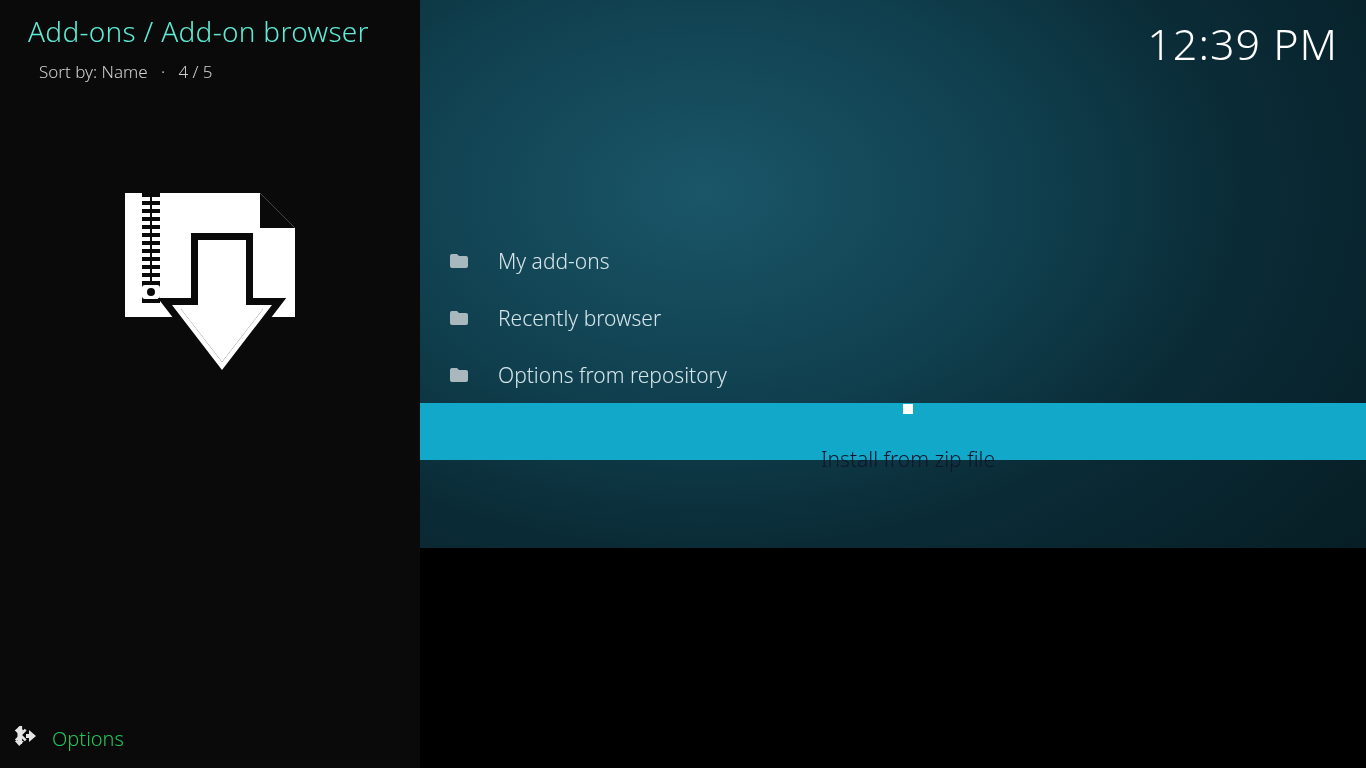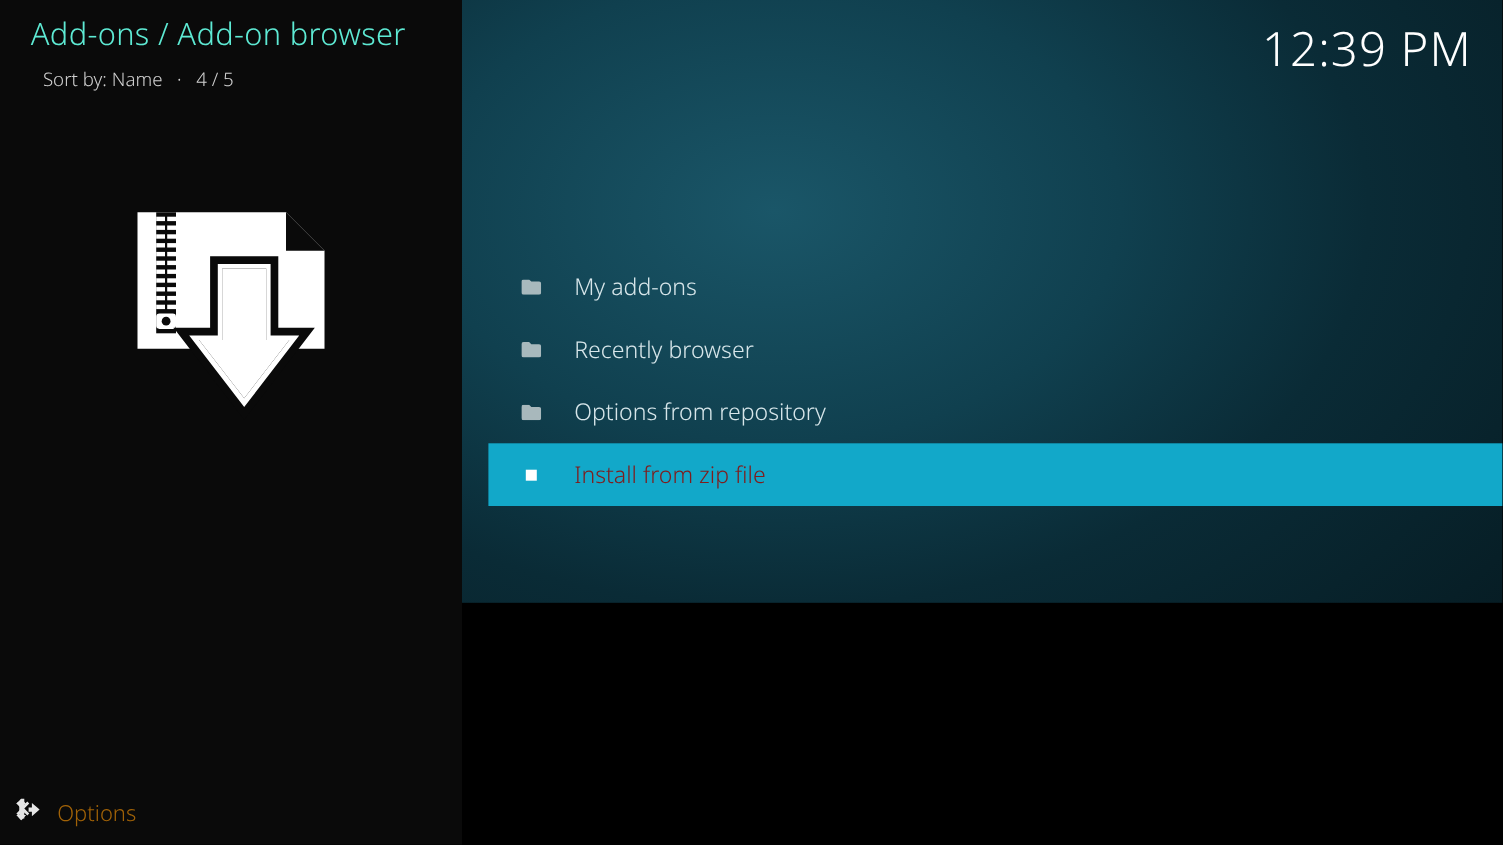--- a/index.html
+++ b/index.html
@@ -49,21 +49,21 @@
 
 .options {
   position: absolute;
   bottom: 16px;
   left: 14px;
   display: flex;
   align-items: flex-start;
   gap: 14px;
   font-size: 20px;
   font-weight: 300;
-  color: #a16207;
+  color: #22c55e;
   cursor: pointer;
   margin-top: 24px;
 }
 
 .main {
   flex: 1;
   height: 548px;
   background: radial-gradient(ellipse 900px 600px at 30% 35%, #1a5668 0%, #10404f 35%, #0a2b36 60%, #061b22 100%);
   position: relative;
 }
@@ -76,38 +76,38 @@
   font-weight: 300;
   color: #fff;
   letter-spacing: 1px;
 }
 
 .menu {
   position: absolute;
   top: 232px;
   left: 0;
   right: 0;
-  margin-left: 24px;
 }
 
 .menu-item {
   height: 57px;
   display: flex;
   align-items: center;
   padding-left: 30px;
   gap: 30px;
   font-size: 21px;
   font-weight: 300;
   color: #d7e6ea;
   cursor: pointer;
 }
 
 .menu-item.selected {
   background: #12a8c9;
-  color: #7f1d1d;
+  color: #0f172a;
+  flex-direction: column;
 }
 
 .menu-item .icon-slot {
   width: 18px;
   height: 18px;
   display: flex;
   align-items: center;
   justify-content: center;
   opacity: 0.9;
 }

